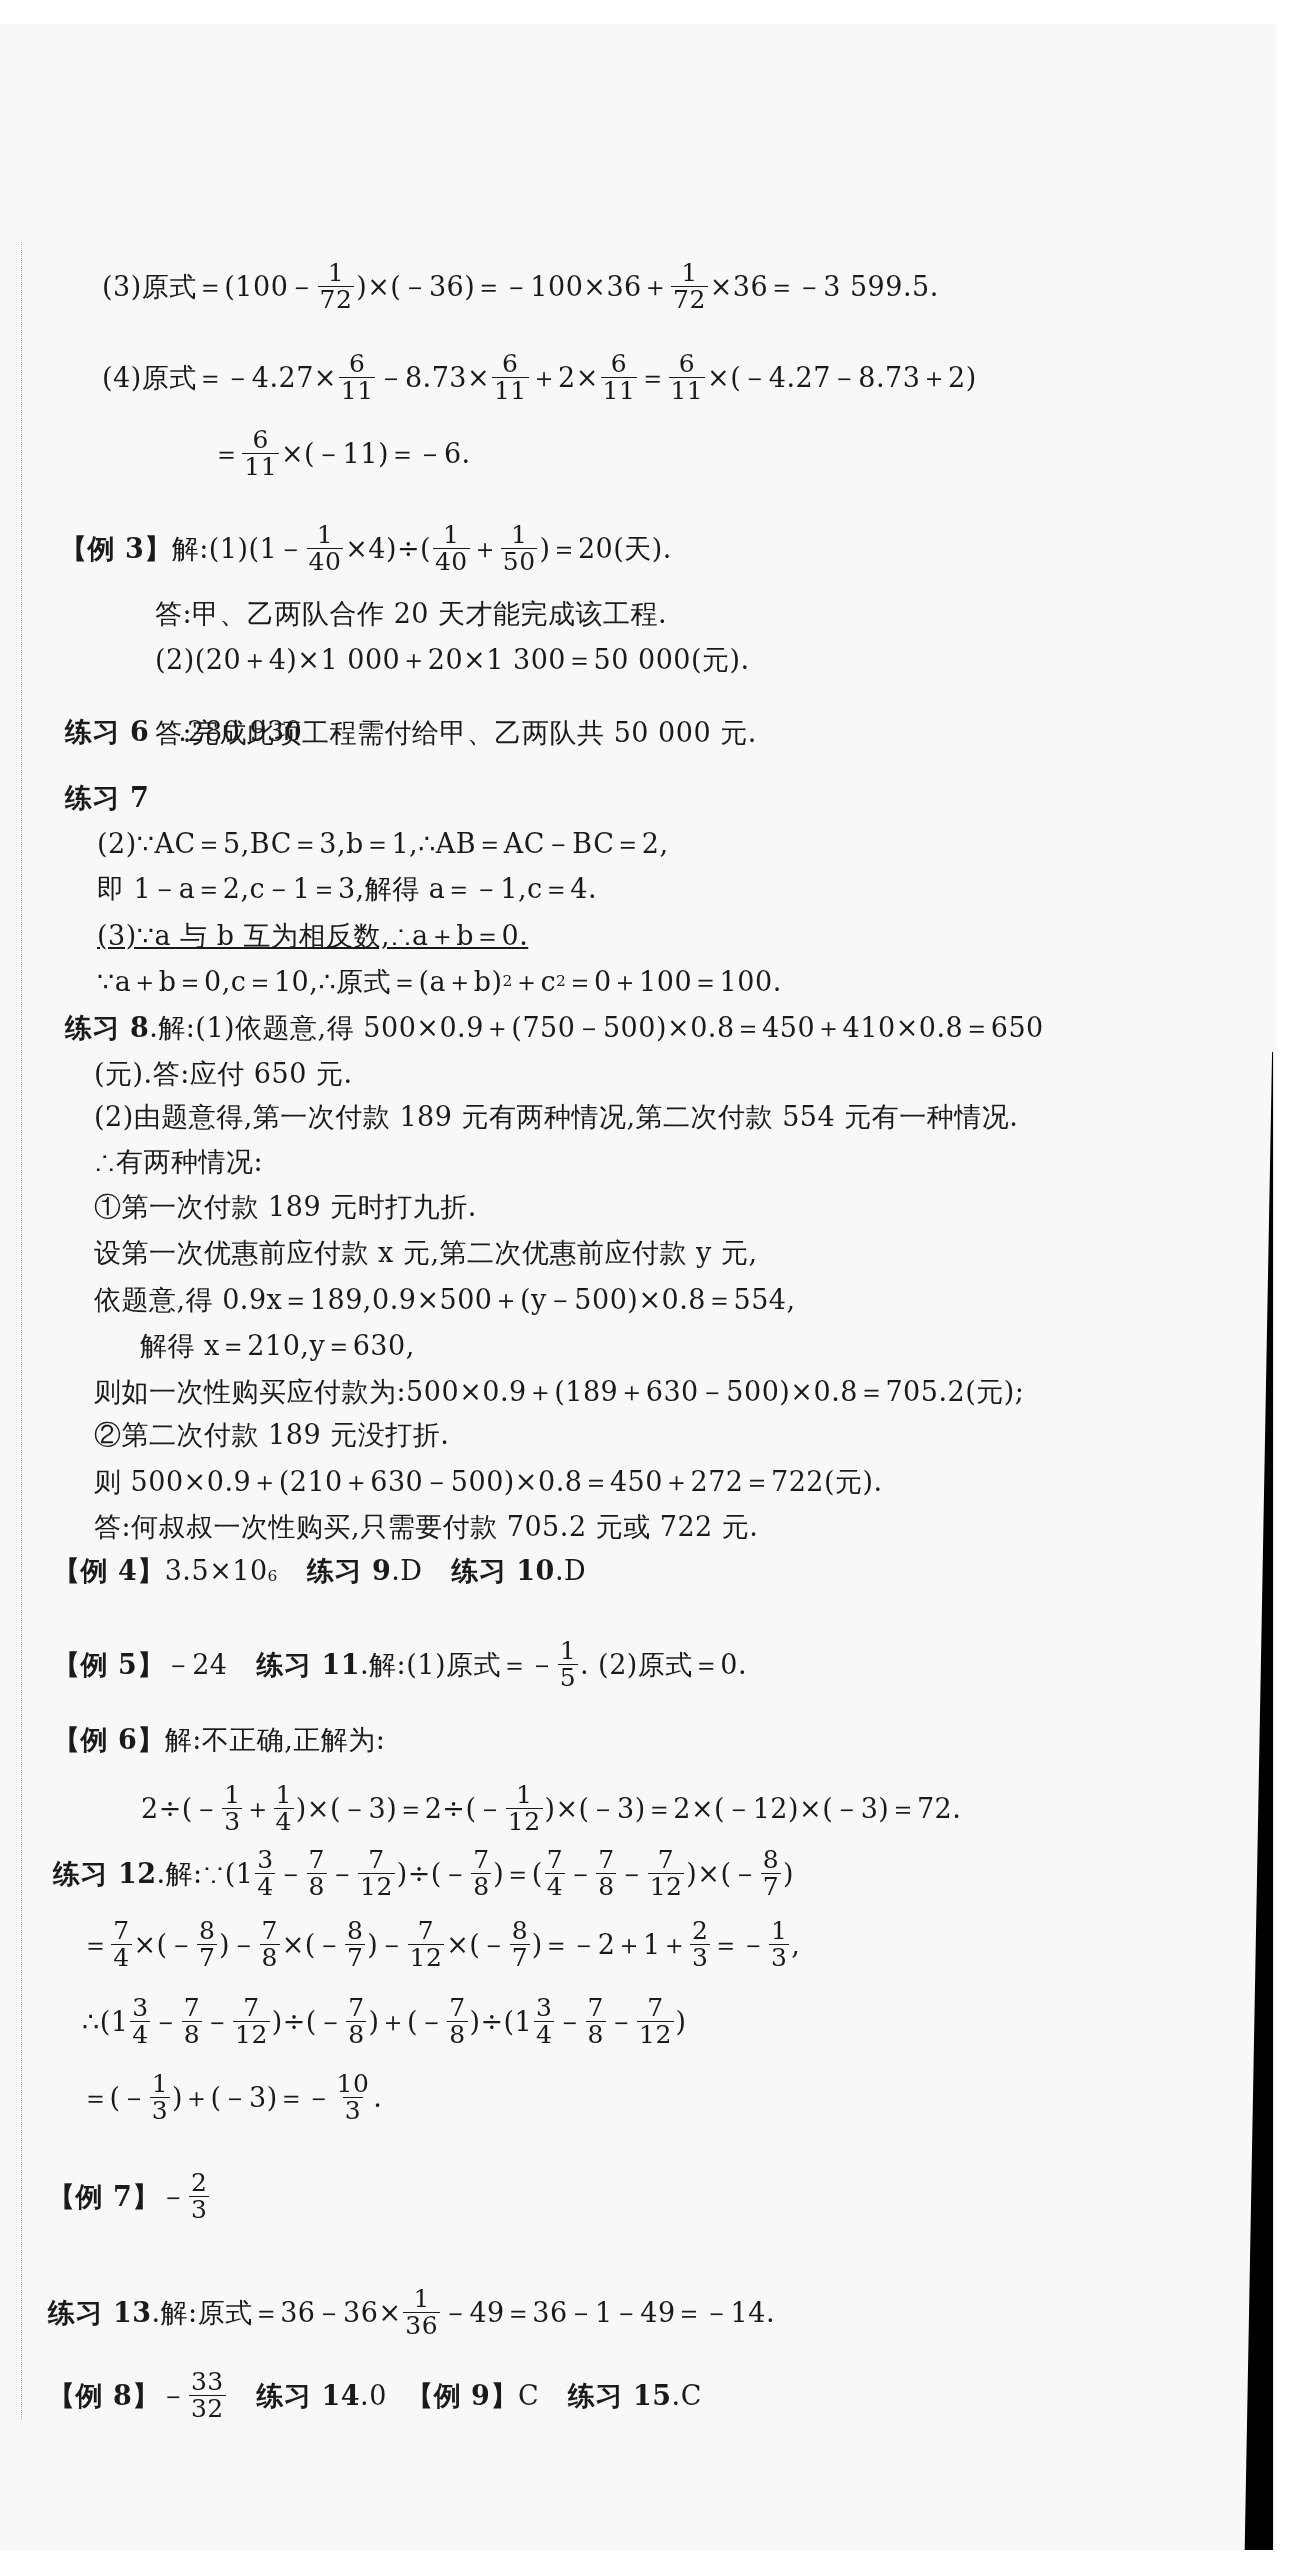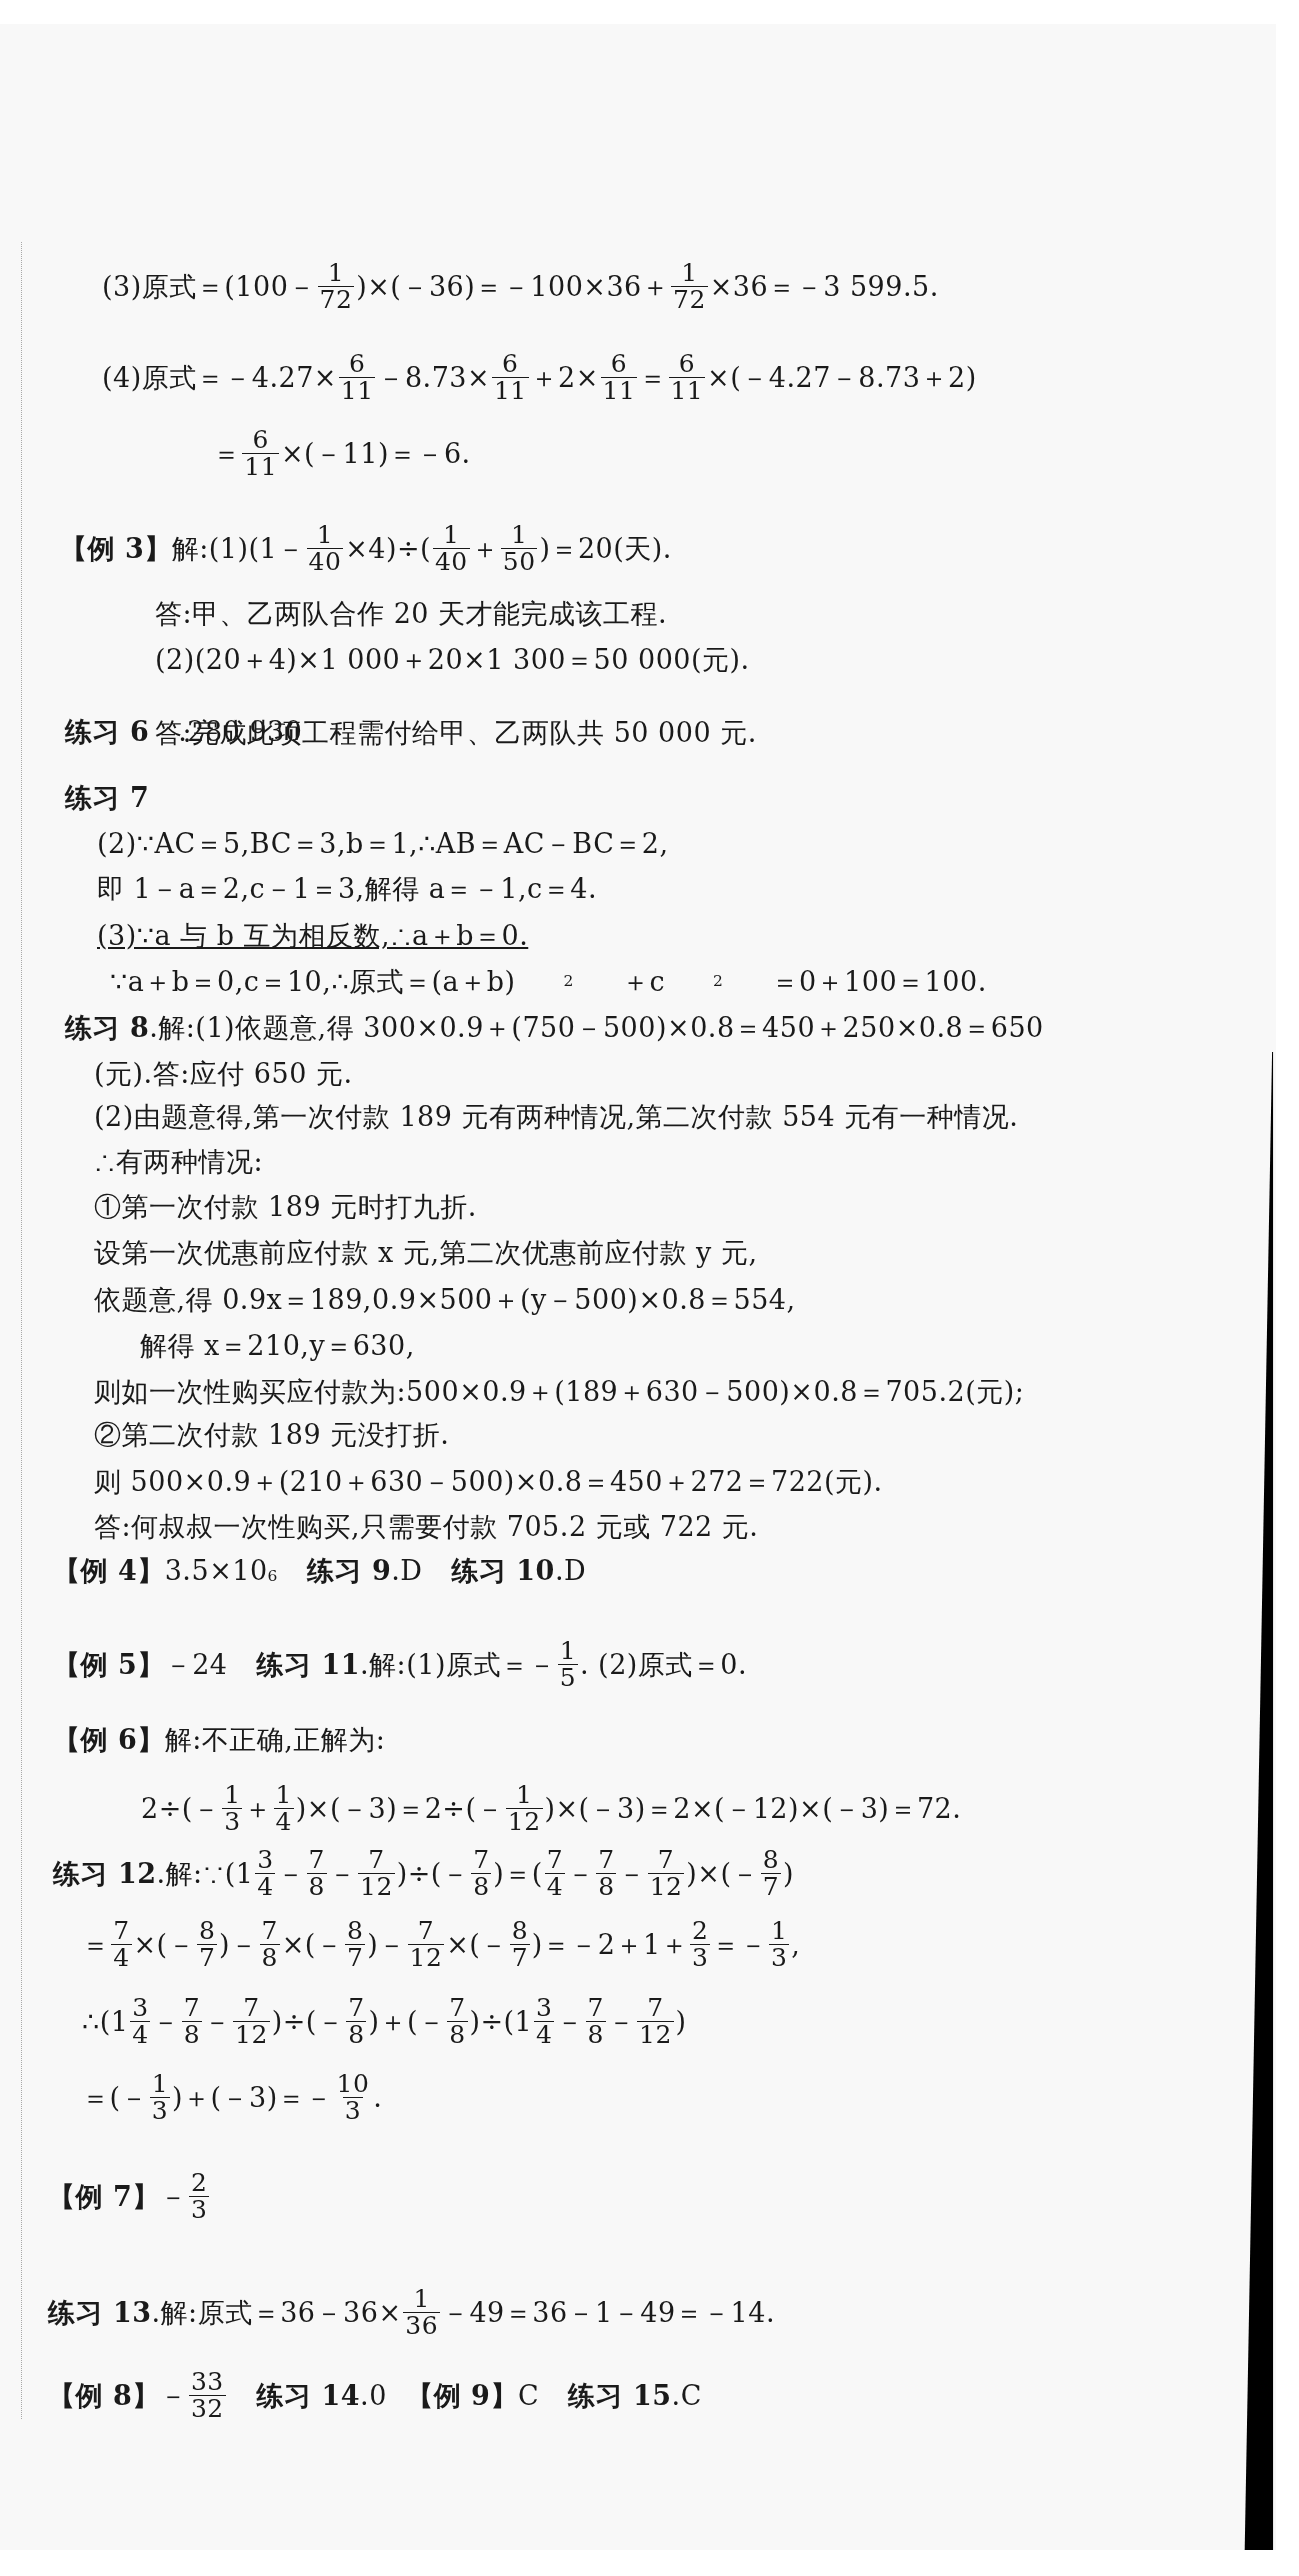--- a/index.html
+++ b/index.html
@@ -116,31 +116,31 @@
   <span class="b">练习 6</span>
   <span>.280 930</span>
 </div>
 
 <div class="ln" style="left:65px; top:784px;">
   <span class="b">练习 7</span>
 </div>
 <div class="ln" style="left:97px; top:830px;">(2)∵AC＝5,BC＝3,b＝1,∴AB＝AC－BC＝2,</div>
 <div class="ln" style="left:97px; top:875px;">即 1－a＝2,c－1＝3,解得 a＝－1,c＝4.</div>
 <div class="ln" style="left:97px; top:922px;text-decoration:underline;">(3)∵a 与 b 互为相反数,∴a＋b＝0.</div>
-<div class="ln" style="left:110px; top:968px;gap:48px;">
+<div class="ln" style="left:97px; top:968px;">
   <span>∵a＋b＝0,c＝10,∴原式＝(a＋b)</span>
     <sup>2</sup>
     <span>＋c</span>
     <sup>2</sup>
     <span>＝0＋100＝100.</span>
 </div>
 
 <div class="ln" style="left:65px; top:1014px;">
   <span class="b">练习 8</span>
-  <span>.解:(1)依题意,得 300×0.9＋(750－500)×0.8＝450＋250×0.8＝650</span>
+  <span>.解:(1)依题意,得 500×0.9＋(750－500)×0.8＝450＋410×0.8＝650</span>
 </div>
 <div class="ln" style="left:94px; top:1060px;">(元).答:应付 650 元.</div>
 <div class="ln" style="left:94px; top:1103px;">(2)由题意得,第一次付款 189 元有两种情况,第二次付款 554 元有一种情况.</div>
 <div class="ln" style="left:94px; top:1148px;">∴有两种情况:</div>
 <div class="ln" style="left:94px; top:1193px;">①第一次付款 189 元时打九折.</div>
 <div class="ln" style="left:94px; top:1239px;">设第一次优惠前应付款 x 元,第二次优惠前应付款 y 元,</div>
 <div class="ln" style="left:94px; top:1286px;">依题意,得 0.9x＝189,0.9×500＋(y－500)×0.8＝554,</div>
 <div class="ln" style="left:94px; top:1332px;margin-left:46px;">解得 x＝210,y＝630,</div>
 <div class="ln" style="left:94px; top:1378px;">则如一次性购买应付款为:500×0.9＋(189＋630－500)×0.8＝705.2(元);</div>
 <div class="ln" style="left:94px; top:1421px;">②第二次付款 189 元没打折.</div>

